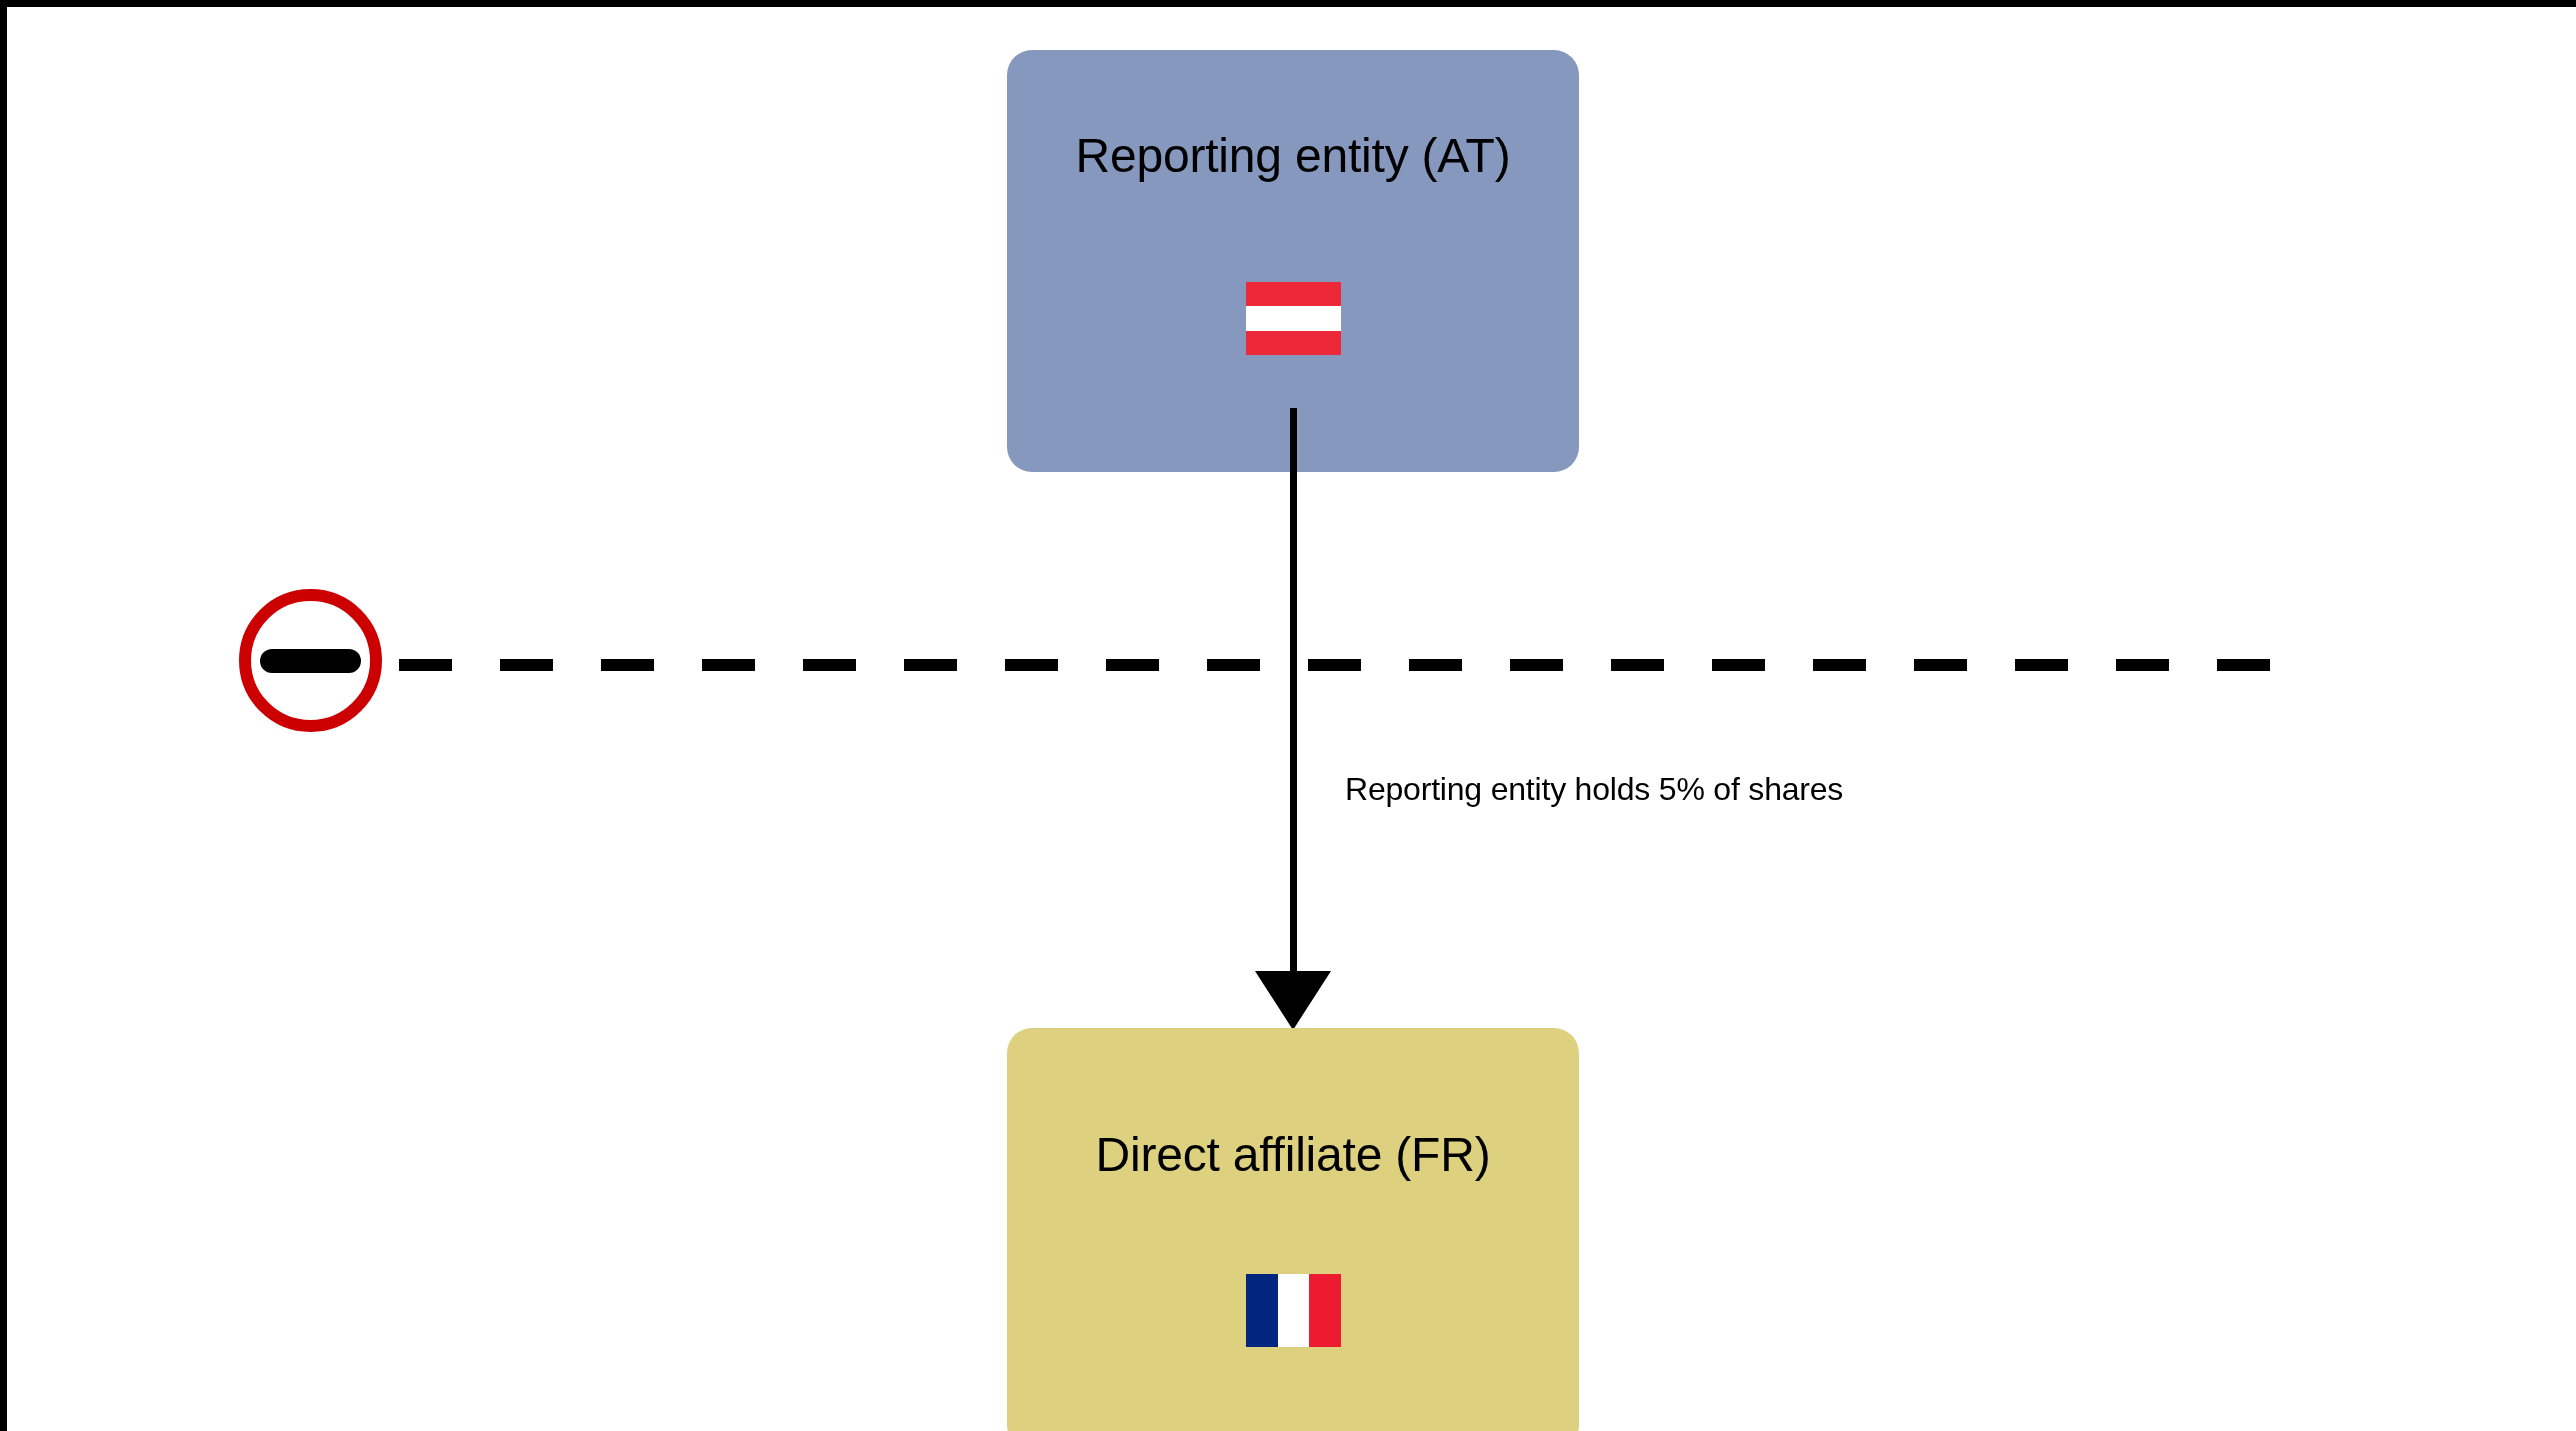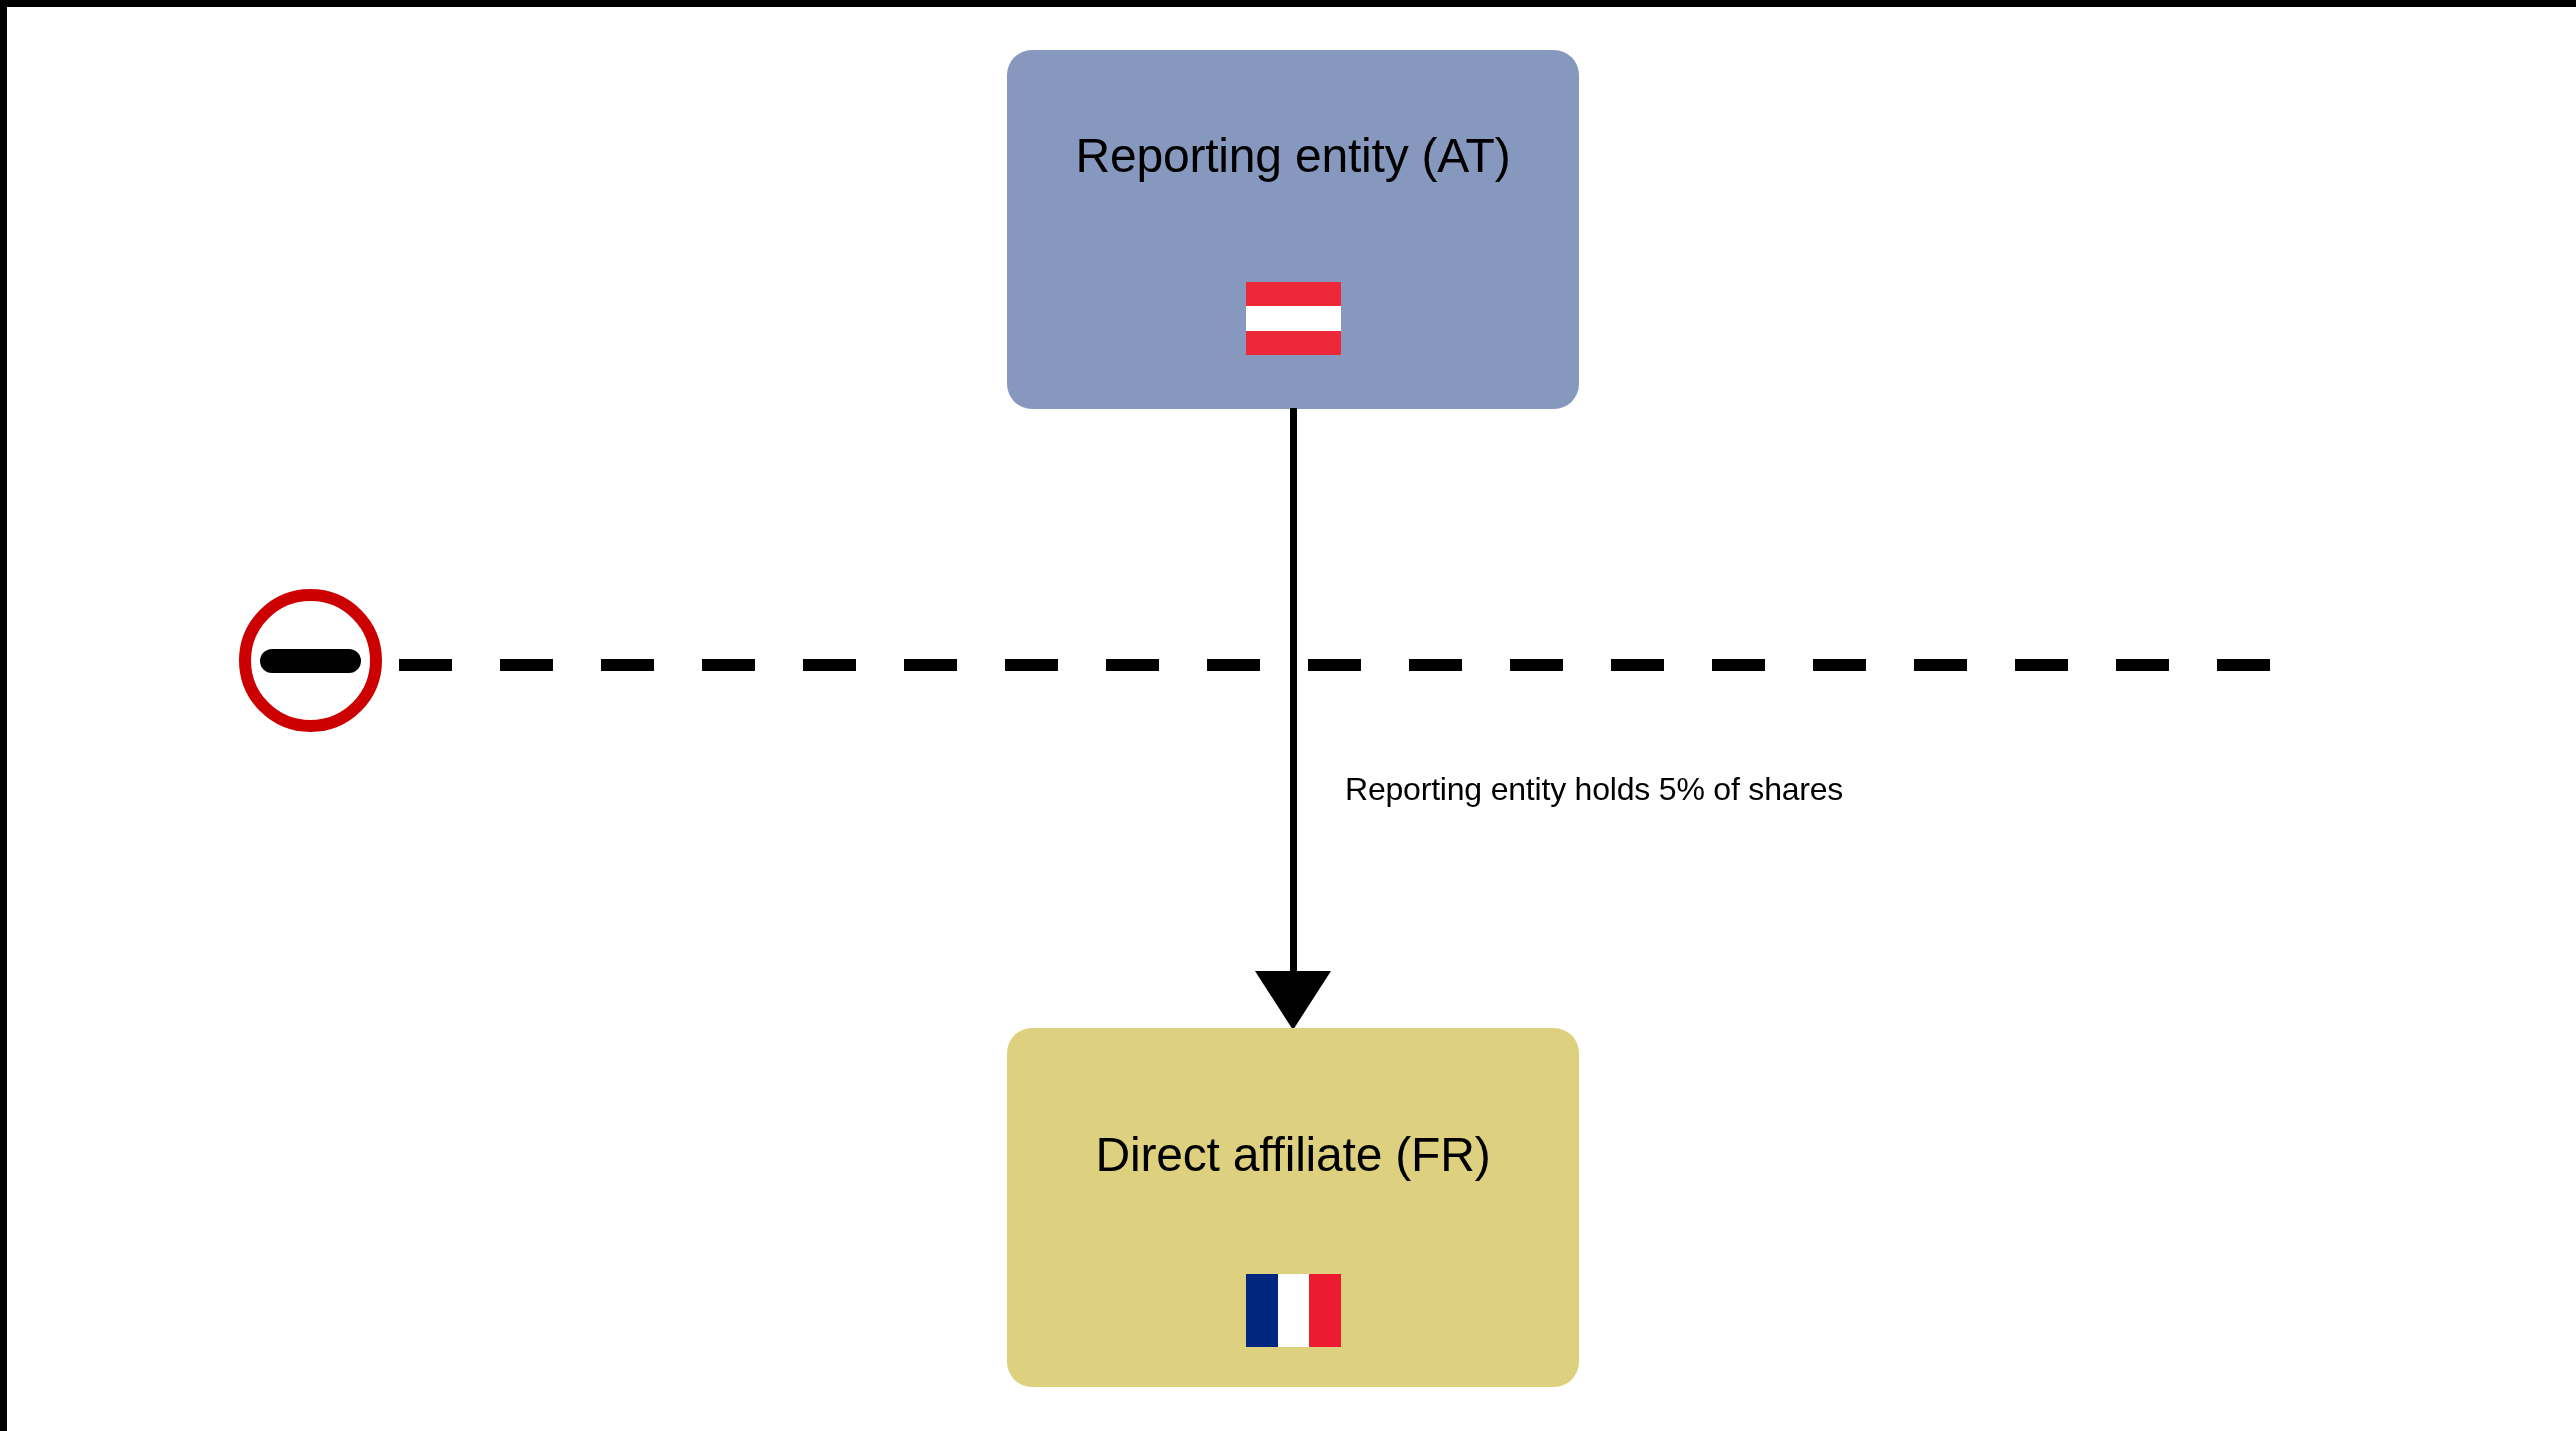--- a/index.html
+++ b/index.html
@@ -29,21 +29,21 @@
     position: absolute;
     left: 0; top: 0;
     width: 6.7px; height: 1431px;
     background: #000000;
   }
 
   
   .node {
     position: absolute;
     width: 572px;
-    height: 359px;
+    height: 422px;
     border-radius: 25px;
     box-sizing: border-box;
     display: flex;
     flex-direction: column;
     align-items: center;
     justify-content: flex-start;
   }
   .node-reporting {
     left: 1007px;
     top: 50px;

